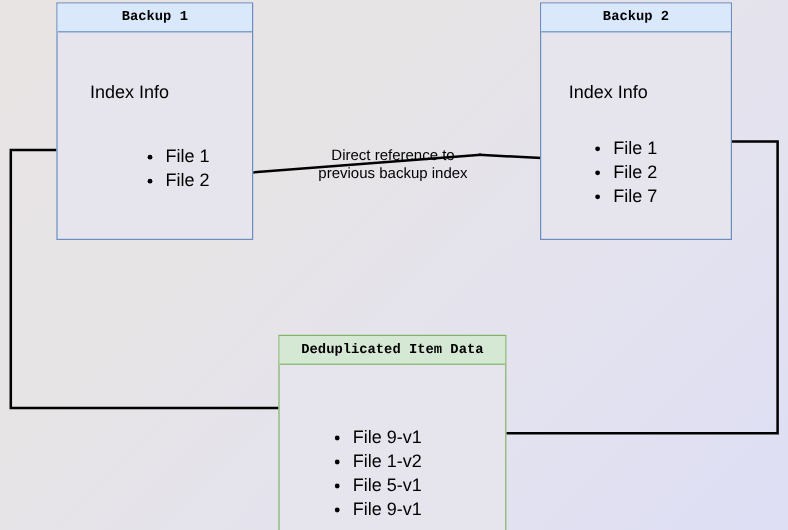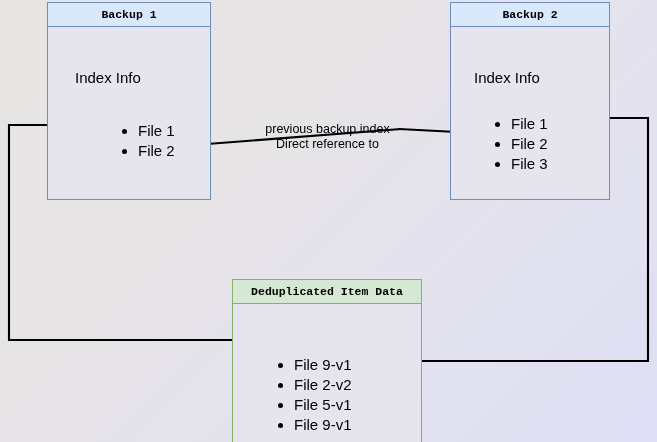--- a/index.html
+++ b/index.html
@@ -127,35 +127,35 @@
     </div>
   </div>
 
   <div class="box box-blue" id="backup2">
     <div class="box-header header-blue">Backup 2</div>
     <div class="box-body">
       <div class="index-label">Index Info</div>
       <ul class="file-list">
         <li>File 1</li>
         <li>File 2</li>
-        <li>File 3</li>
+        <li>File 7</li>
       </ul>
     </div>
   </div>
 
   <div class="box box-green" id="dedup">
     <div class="box-header header-green">Deduplicated Item Data</div>
     <div class="box-body">
       <ul class="file-list">
         <li>File 9-v1</li>
-        <li>File 2-v2</li>
+        <li>File 1-v2</li>
         <li>File 5-v1</li>
         <li>File 9-v1</li>
       </ul>
     </div>
   </div>
 
   <div class="center-label" id="center-label">
+    <div>Direct reference to</div>
     <div>previous backup index</div>
-    <div>Direct reference to</div>
   </div>
 
 </div>
 
 </body></html>

